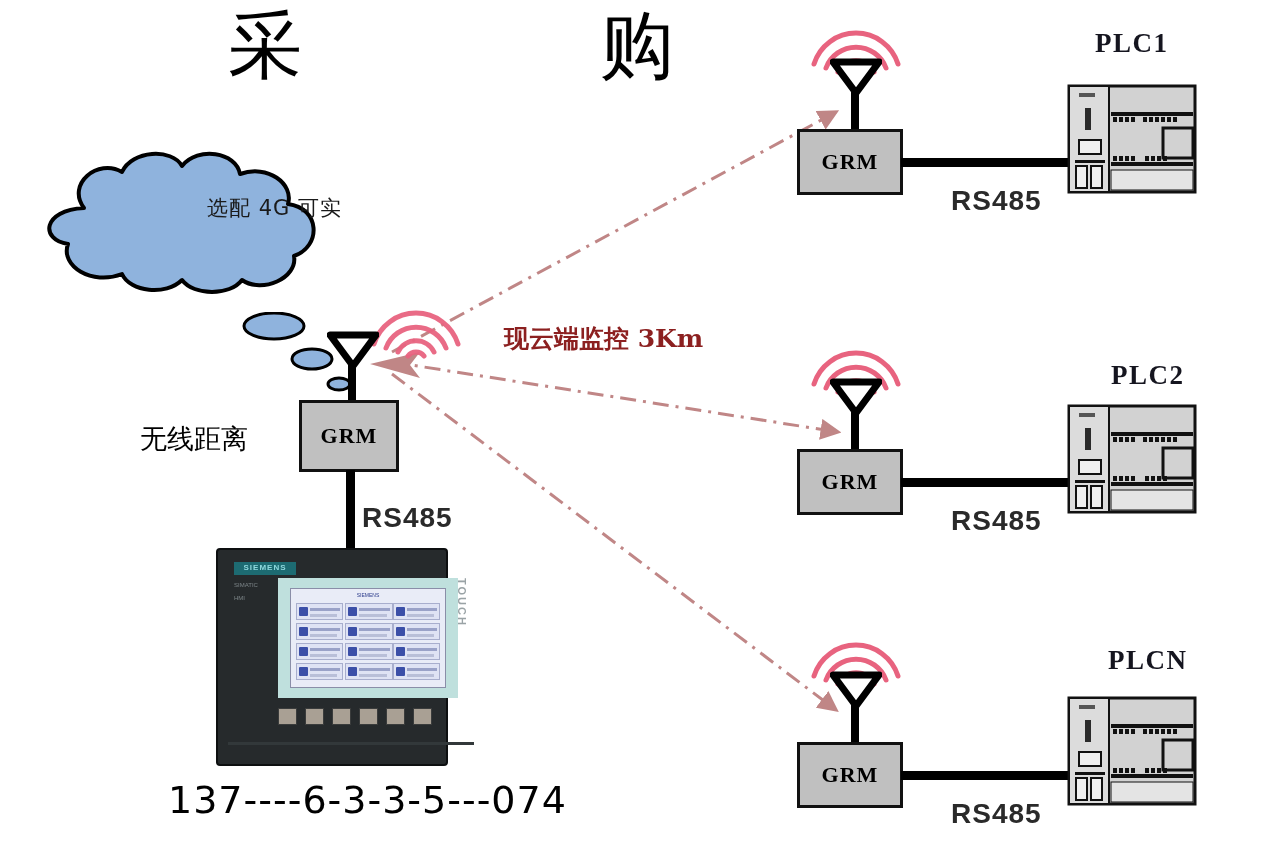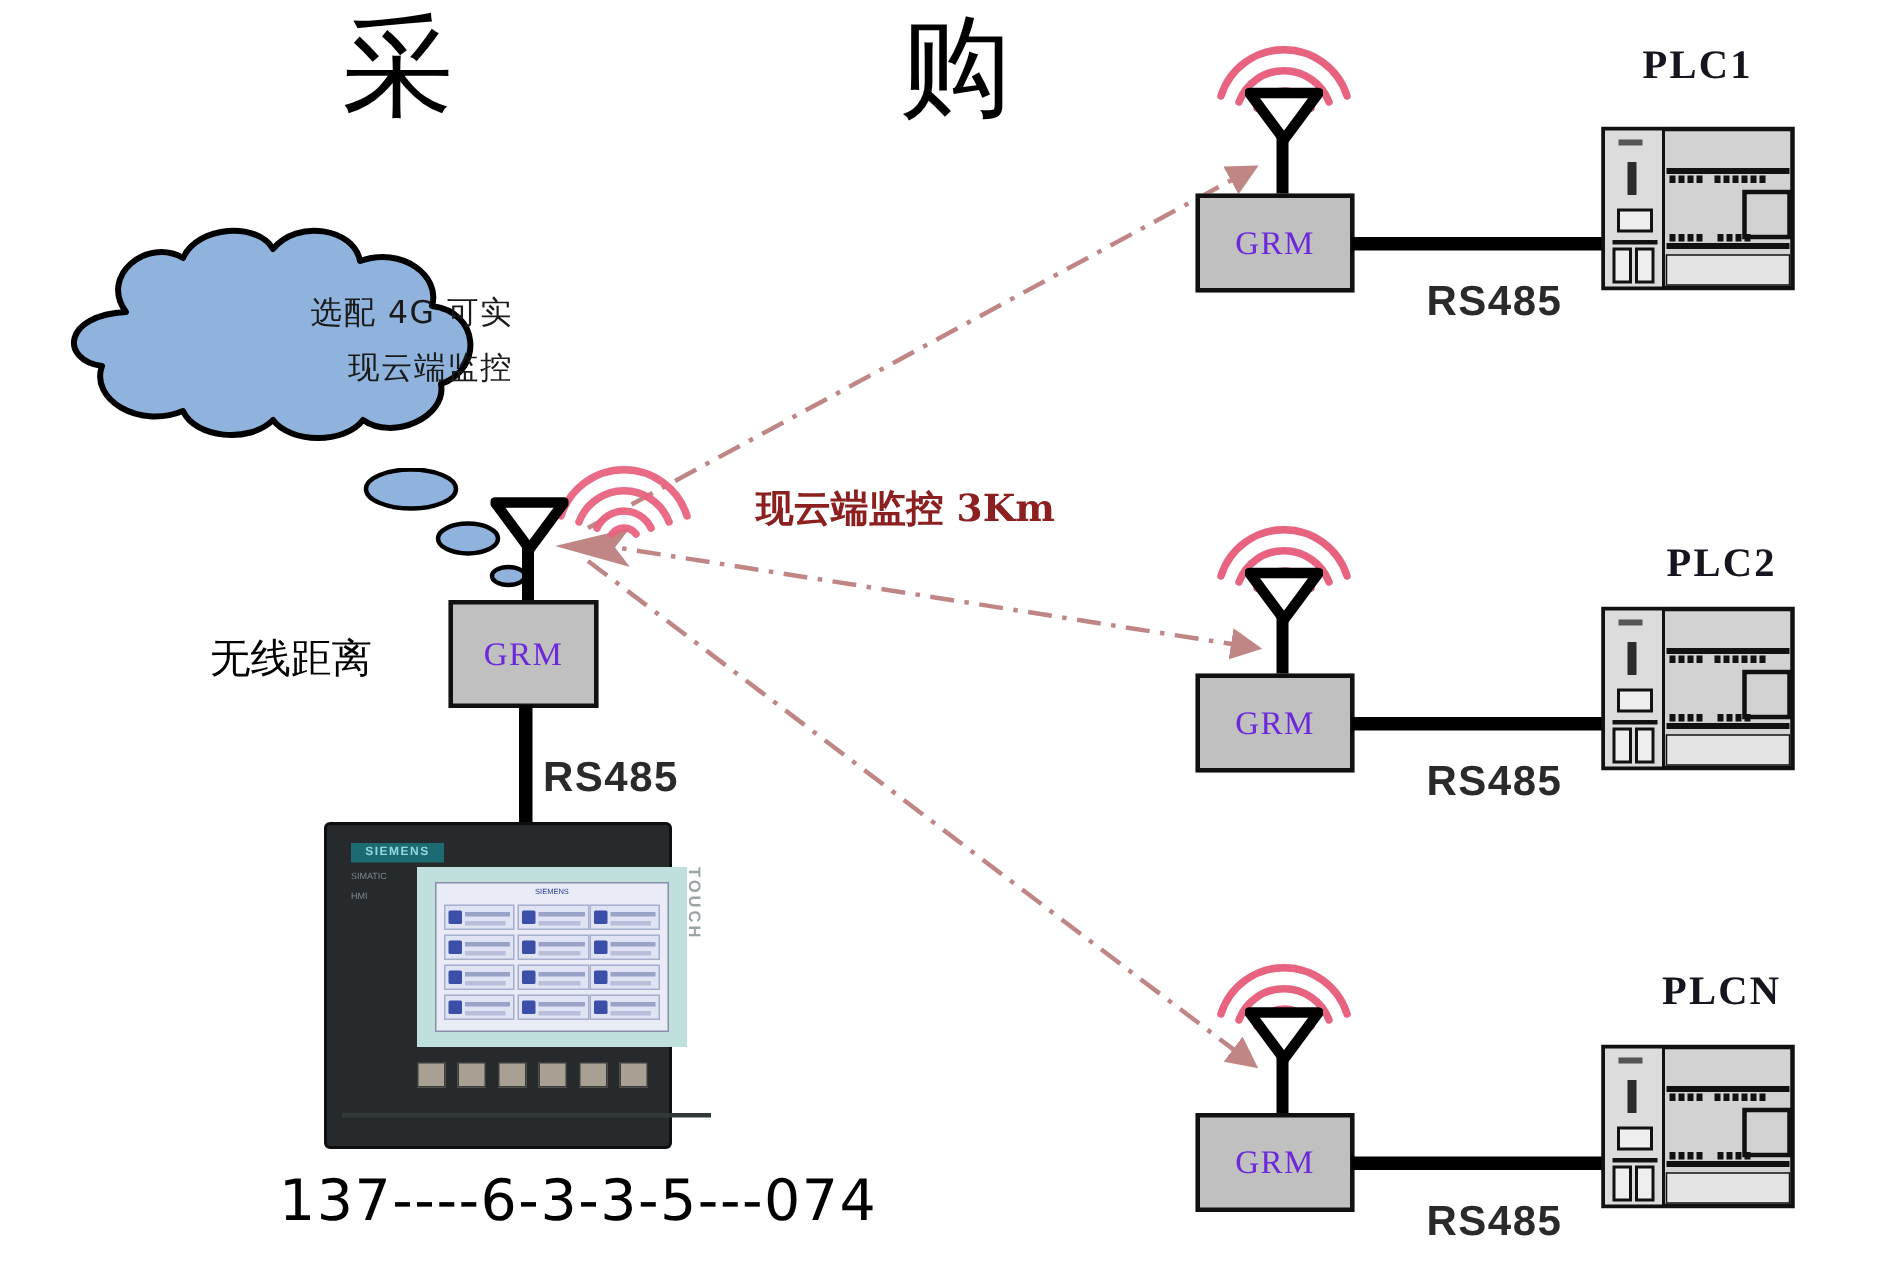--- a/index.html
+++ b/index.html
@@ -46,22 +46,22 @@
   
   .grm-box {
     background: #c0c0c0;
     border: 3px solid #111111;
     display: flex;
     align-items: center;
     justify-content: center;
   }
   .grm-label {
     font-family: "Liberation Serif", serif;
-    font-weight: 400;
-    color: #6d28d9;
+    font-weight: 700;
+    color: #000000;
     letter-spacing: 1px;
   }
 
   
   .mast { background: #000000; }
 
   
   .cable { background: #000000; }
 
   
@@ -217,21 +217,20 @@
                C 246 18, 272 38, 266 58
                C 298 62, 300 100, 272 110
                C 276 132, 240 148, 220 134
                C 208 150, 172 150, 160 134
                C 144 150, 108 146, 100 128
                C 70 140, 38 120, 46 98
                C 18 94, 20 64, 62 62 Z" fill="#8fb3dd" stroke="#000000" stroke-width="4" stroke-linejoin="round"></path>
     </svg>
     <div class="cloud-text">
       <span>选配 4G 可实</span>
-      <span>现云端监控</span>
     </div>
   </div>
 
   <svg class="abs" style="left:240px; top:312px;" width="120" height="82">
     <ellipse cx="34" cy="14" rx="30" ry="13" fill="#8fb3dd" stroke="#000" stroke-width="3"></ellipse>
     <ellipse cx="72" cy="47" rx="20" ry="10" fill="#8fb3dd" stroke="#000" stroke-width="3"></ellipse>
     <ellipse cx="99" cy="72" rx="11" ry="6" fill="#8fb3dd" stroke="#000" stroke-width="3"></ellipse>
   </svg>
 
   <svg class="abs" style="left:366px; top:278px;" width="100" height="82">
@@ -342,21 +341,21 @@
       <div class="hmi-btn"></div>
       <div class="hmi-btn"></div>
       <div class="hmi-btn"></div>
       <div class="hmi-btn"></div>
       <div class="hmi-btn"></div>
     </div>
 
     <div class="hmi-footline" style="left:10px; top:192px; width:246px;"></div>
   </div>
 
-  <div class="abs phone-label" style="left:168px; top:778px;margin-left:18px;">137----6-3-3-5---074</div>
+  <div class="abs phone-label" style="left:168px; top:778px;">137----6-3-3-5---074</div>
 
   <div class="abs dist-label" style="left:504px; top:322px;">现云端监控 3Km</div>
 
   <svg class="abs" style="left:806px; top:2px;" width="100" height="78">
     <g fill="none" stroke="#e8637f" stroke-width="5" stroke-linecap="round">
       <path d="M 8 62 A 44 44 0 0 1 92 62"></path>
       <path d="M 20 66 A 32 32 0 0 1 80 66"></path>
       <path d="M 32 70 A 20 20 0 0 1 68 70"></path>
       <path d="M 42 74 A 10 10 0 0 1 58 74"></path>
     </g>

